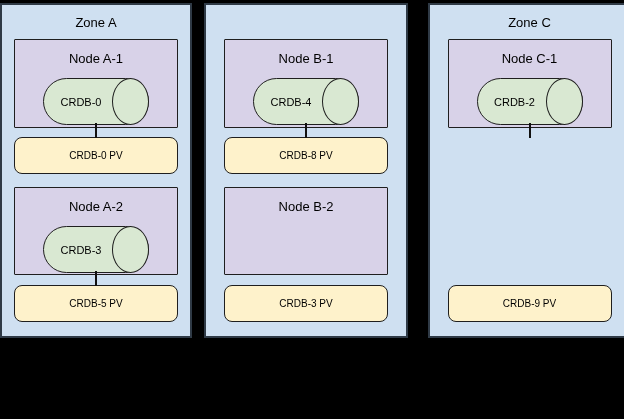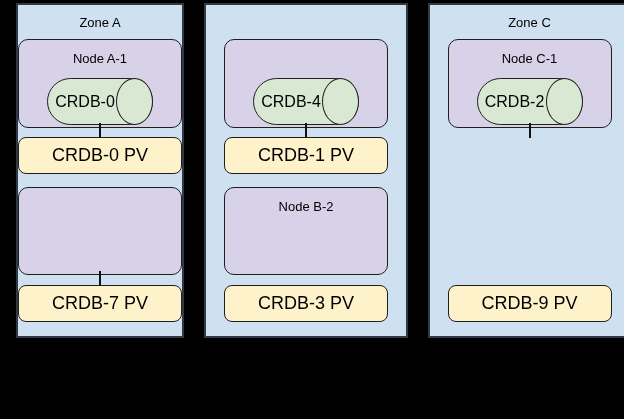--- a/index.html
+++ b/index.html
@@ -18,36 +18,36 @@
     color:#000;
     position:relative;
   }
   .zone{
     position:absolute;
     top:3px;
     height:335px;
     background:var(--zone-fill);
     border:2px solid var(--zone-border);
   }
-  .zone-a{left:16px;width:168px;}
+  .zone-a{left:0;width:192px;}
   .zone-b{left:204px;width:204px;}
   .zone-c{left:402px;width:203px;margin-left:26px;}
   .zone-title{
     position:absolute;
     top:10px;left:0;right:0;
     text-align:center;
     font-size:13px;
   }
   .node-box{
     position:absolute;
     left:calc(50% - 82px);
     width:164px;
     background:var(--node-fill);
     border:1.4px solid var(--box-border);
-    border-radius:10px;
+    border-radius:1px;
   }
   .node-row1{top:34px;height:89px;}
   .node-row2{top:182px;height:88px;}
   .node-label{
     position:absolute;
     top:11px;left:0;right:0;
     text-align:center;
     font-size:13px;
   }
   .cyl{
@@ -70,32 +70,32 @@
     width:37px;height:47px;
     background:var(--db-fill);
     border:1.4px solid var(--box-border);
     border-radius:50%;
   }
   .cyl-label{
     position:absolute;
     top:0;bottom:0;left:0;
     width:76px;
     display:flex;align-items:center;justify-content:center;
-    font-size:16px;
+    font-size:11px;
   }
   .pv-box{
     position:absolute;
     left:calc(50% - 82px);
     width:164px;
     height:37px;
     background:var(--pv-fill);
     border:1.4px solid var(--box-border);
     border-radius:8px;
     display:flex;align-items:center;justify-content:center;
-    font-size:18px;
+    font-size:10px;
   }
   .pv-row1{top:132px;}
   .pv-row2{top:280px;}
   .connector{
     position:absolute;
     left:calc(50% - 1px);
     width:2px;
     background:#111;
     z-index:3;
   }
@@ -113,36 +113,43 @@
     <div class="cyl">
       <div class="cyl-body"></div>
       <div class="cyl-cap"></div>
       <div class="cyl-label">CRDB-0</div>
     </div>
   </div>
   <div class="connector conn-row1"></div>
   <div class="pv-box pv-row1">CRDB-0 PV</div>
 
   <div class="node-box node-row2">
+    <div class="node-label">Node A-2</div>
+    <div class="cyl">
+      <div class="cyl-body"></div>
+      <div class="cyl-cap"></div>
+      <div class="cyl-label">CRDB-3</div>
+    </div>
   </div>
   <div class="connector conn-row2"></div>
-  <div class="pv-box pv-row2">CRDB-7 PV</div>
+  <div class="pv-box pv-row2">CRDB-5 PV</div>
 </div>
 
 <div class="zone zone-b">
 
   <div class="node-box node-row1">
+    <div class="node-label">Node B-1</div>
     <div class="cyl">
       <div class="cyl-body"></div>
       <div class="cyl-cap"></div>
       <div class="cyl-label">CRDB-4</div>
     </div>
   </div>
   <div class="connector conn-row1"></div>
-  <div class="pv-box pv-row1">CRDB-1 PV</div>
+  <div class="pv-box pv-row1">CRDB-8 PV</div>
 
   <div class="node-box node-row2">
     <div class="node-label">Node B-2</div>
   </div>
   <div class="pv-box pv-row2">CRDB-3 PV</div>
 </div>
 
 <div class="zone zone-c">
   <div class="zone-title">Zone C</div>
 

